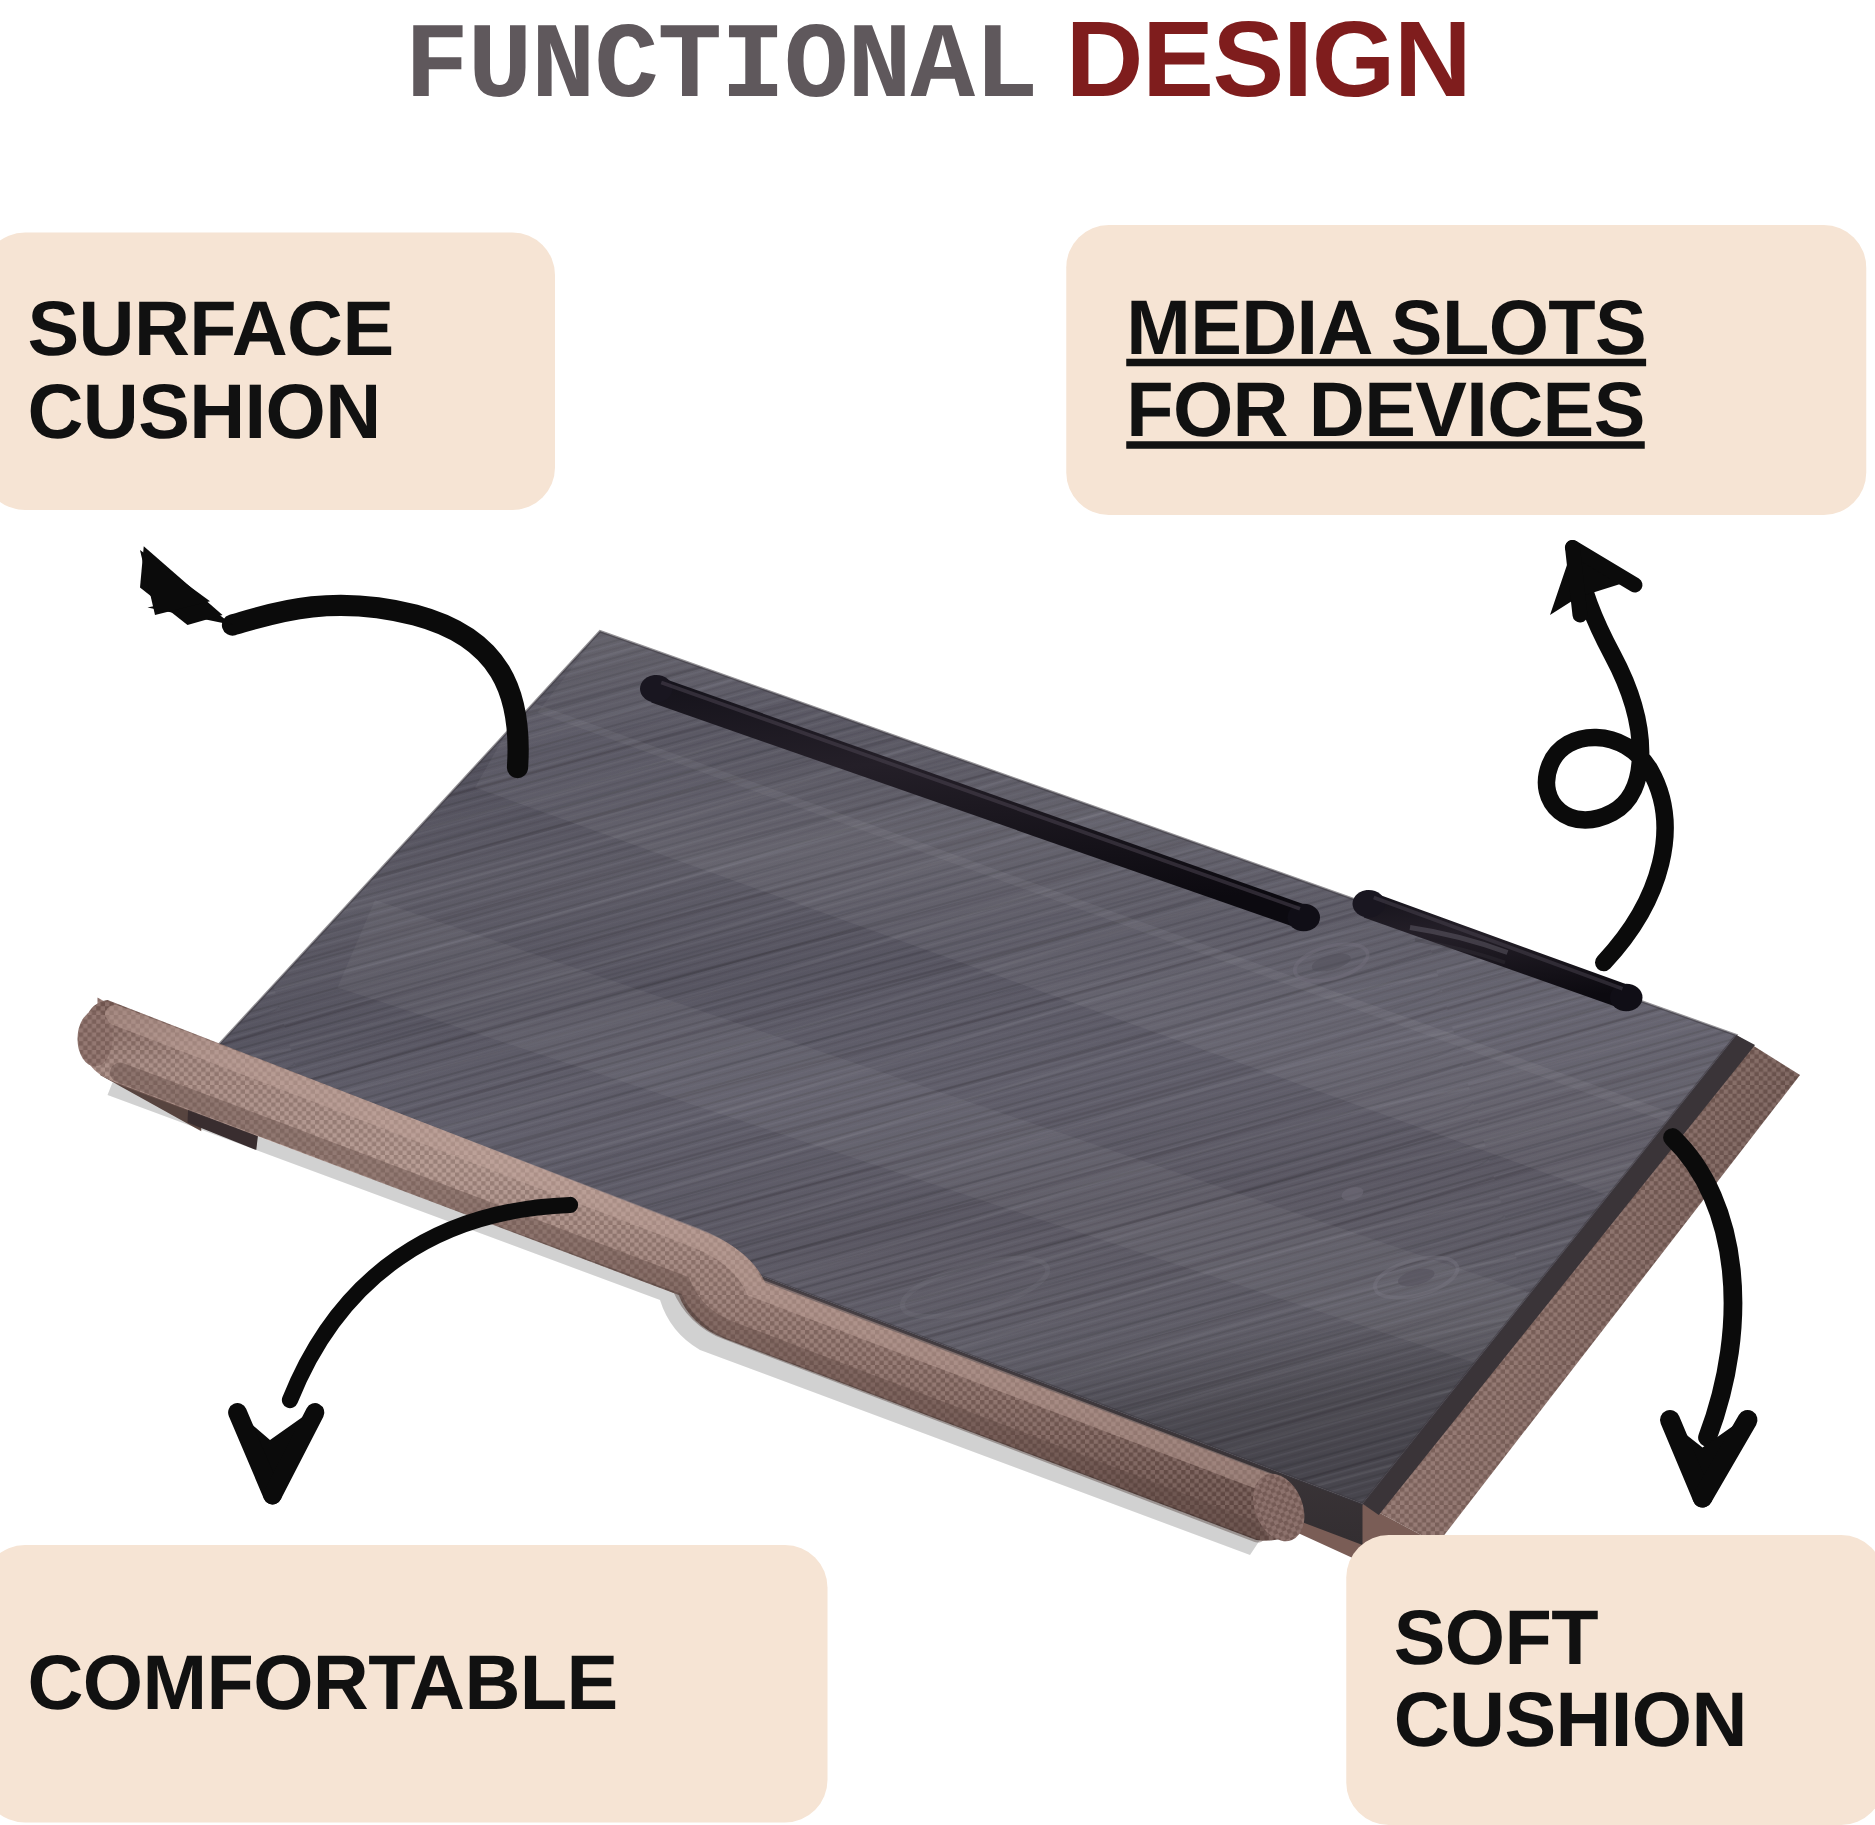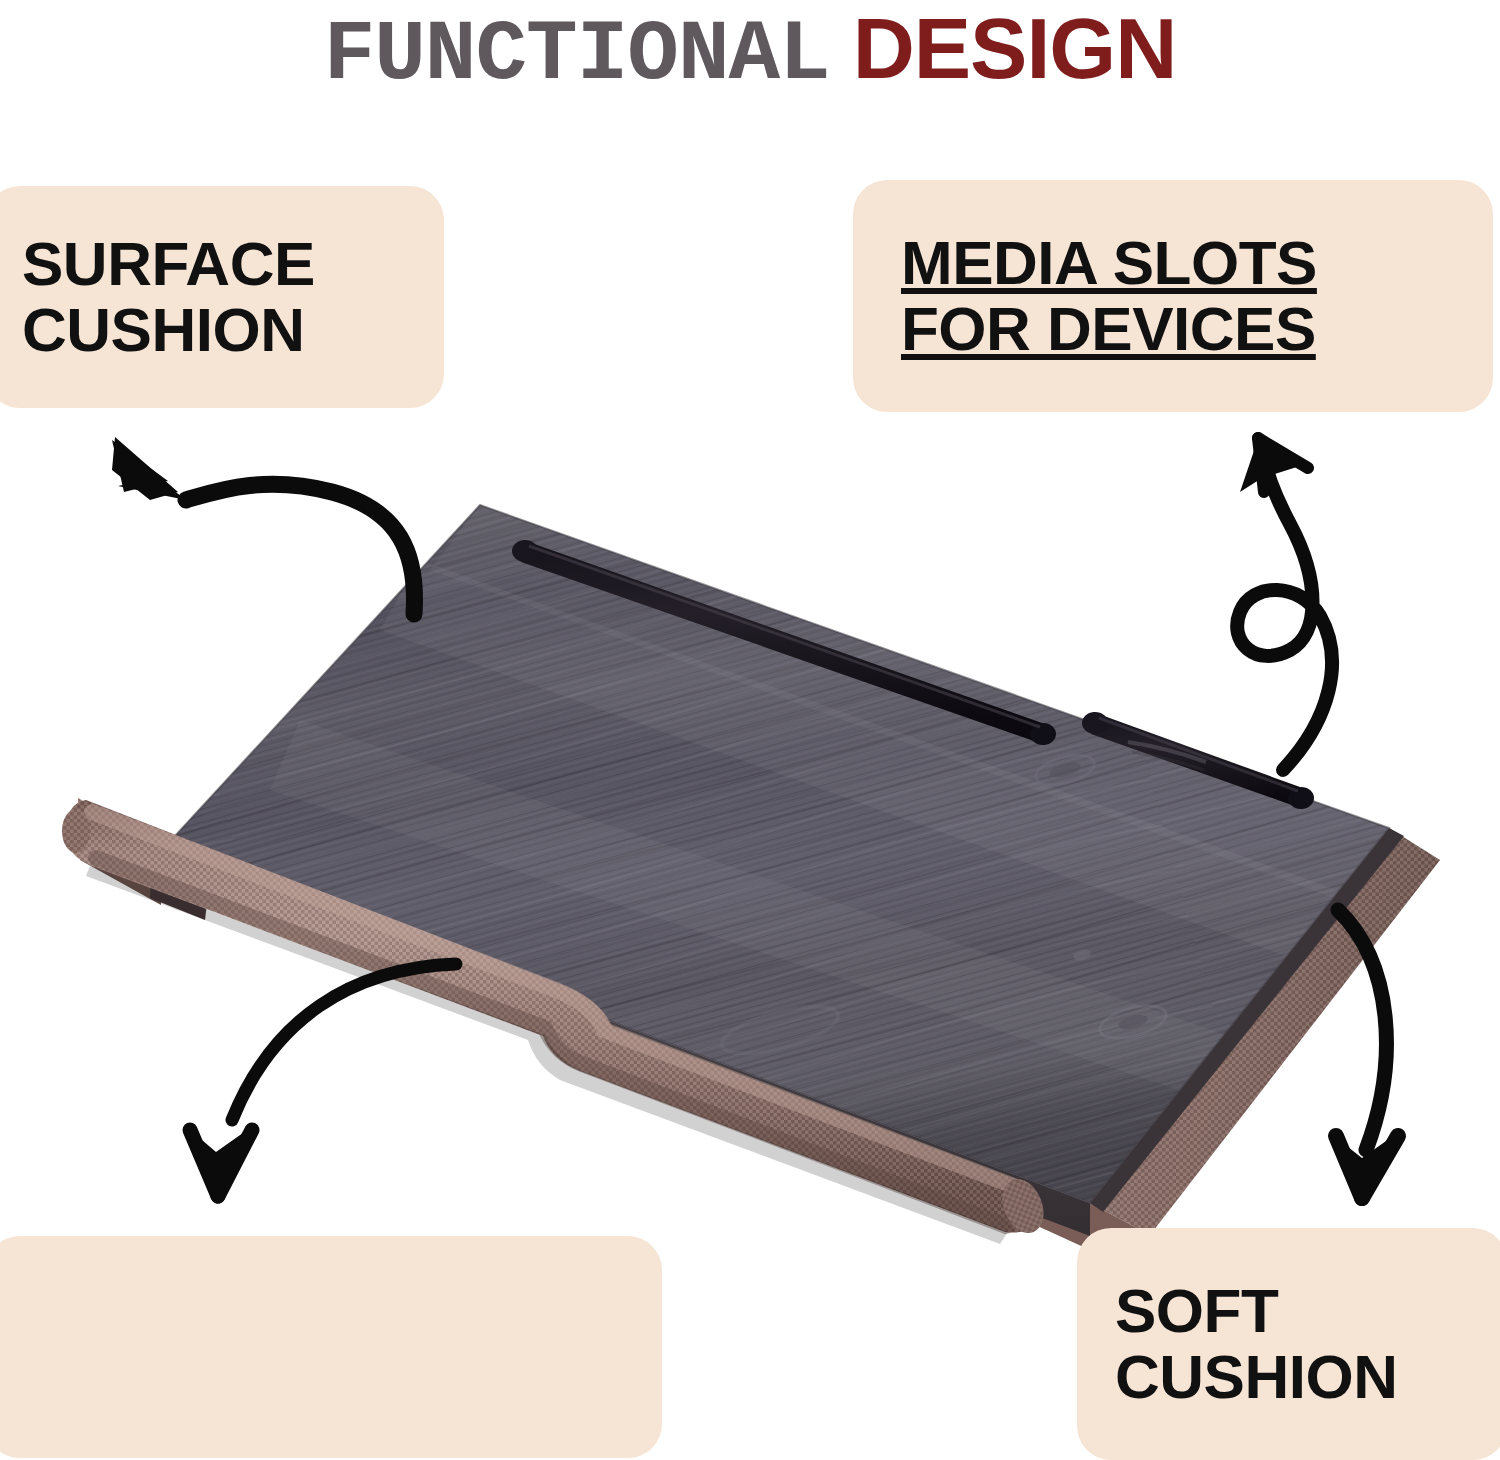--- a/index.html
+++ b/index.html
@@ -278,20 +278,21 @@
     <span class="ln">SURFACE</span>
     <span class="ln">CUSHION</span>
   </div>
 
   <div class="callout" id="callout-media">
     <span class="ln">MEDIA SLOTS</span>
     <span class="ln">FOR DEVICES</span>
   </div>
 
   <div class="callout" id="callout-wrist">
+    <span class="ln">COMFORTABLE</span>
   </div>
 
   <div class="callout" id="callout-cushion">
     <span class="ln">SOFT</span>
     <span class="ln">CUSHION</span>
   </div>
 
 </div>
 
 </body></html>

